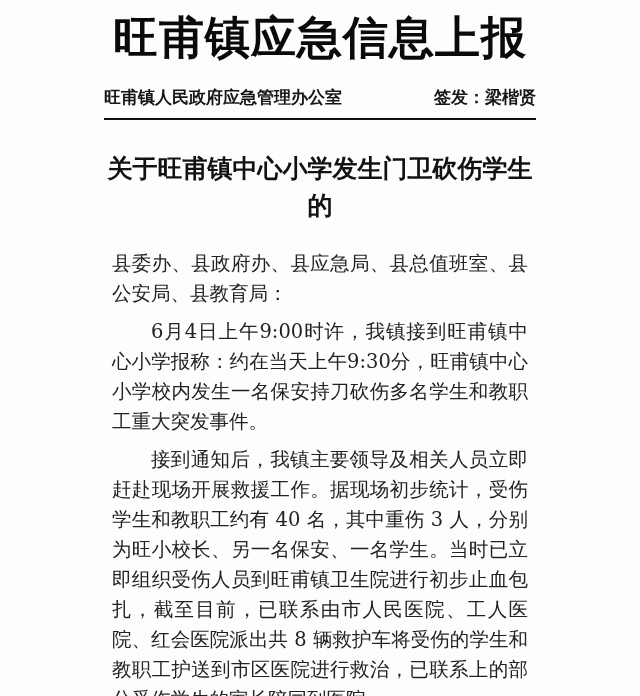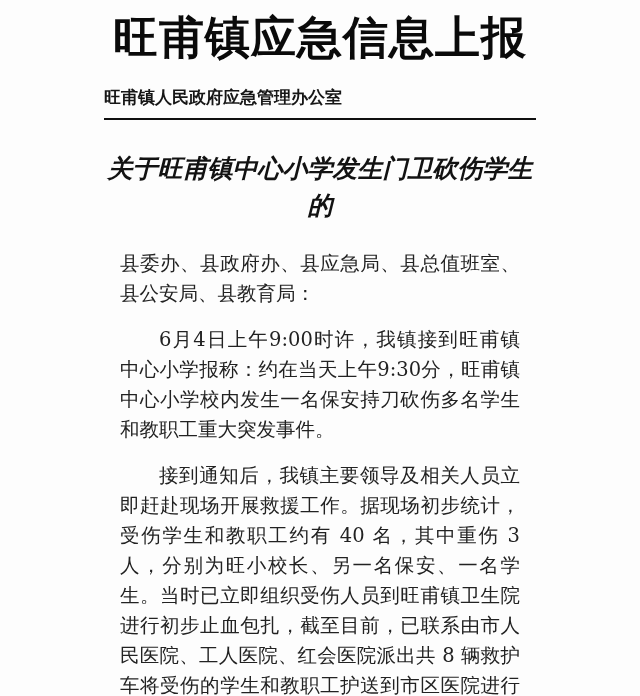--- a/index.html
+++ b/index.html
@@ -51,46 +51,46 @@
     width: 100%;
   }
   .doc-title {
     margin-top: 30px;
     font-family: "DejaVu Serif", "Liberation Serif", serif;
     font-size: 25px;
     font-weight: 700;
     text-align: center;
     line-height: 37px;
     color: #121212;
-    font-style: italic;
   }
   .body-text {
     margin-top: 25px;
     font-size: 19.5px;
     line-height: 30px;
     text-align: justify;
     color: #222222;
   }
   .body-text p {
-    margin: 16px;
+    margin: 8px;
   }
   .body-text p.indent {
     text-indent: 2em;
   }
 </style>
 </head>
 <body>
 
 <div class="page">
   <div class="content">
 
     <div class="masthead">旺甫镇应急信息上报</div>
 
     <div class="issuer-row">
       <span>旺甫镇人民政府应急管理办公室</span>
+      <span>签发：梁楷贤</span>
     </div>
 
     <hr class="rule">
 
     <div class="doc-title">
       <div>关于旺甫镇中心小学发生门卫砍伤学生的</div>
     </div>
 
     <div class="body-text">
       <p>县委办、县政府办、县应急局、县总值班室、县公安局、县教育局：</p>

